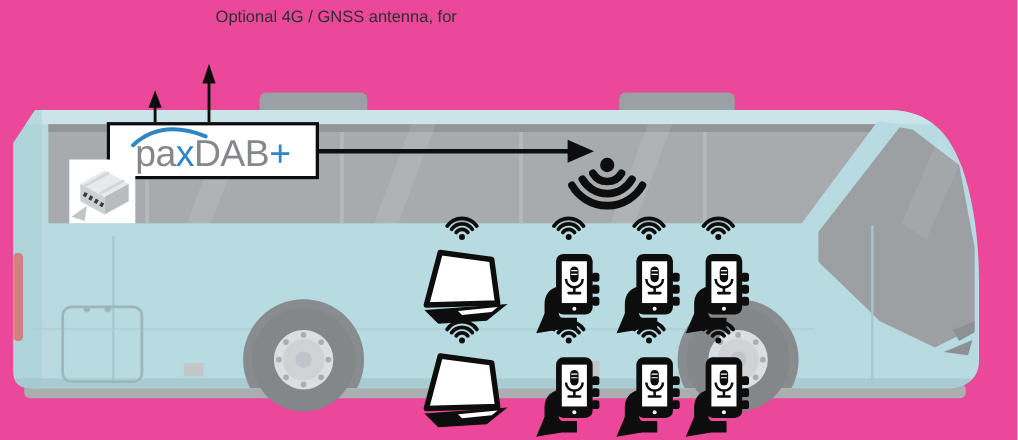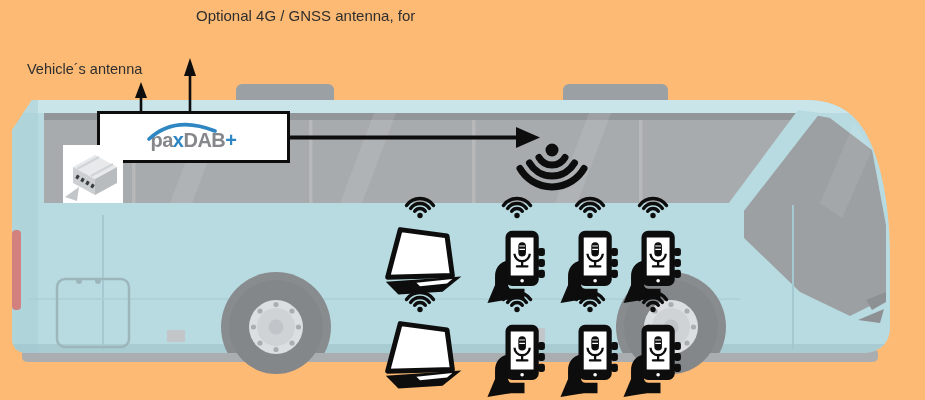--- a/index.html
+++ b/index.html
@@ -1,24 +1,24 @@
 <!DOCTYPE html>
 <html><head>
 <meta charset="utf-8">
 <style>
   html,body{margin:0;padding:0;background:#fff;}
-  .stage{position:relative;width:925px;height:400px;background:#fdba74;overflow:hidden;
+  .stage{position:relative;width:925px;height:400px;background:#ec4899;overflow:hidden;
          font-family:"Liberation Sans",sans-serif;}
   .scene{position:absolute;left:0;top:0;width:925px;height:400px;}
   .label{position:absolute;color:#2e2e2e;z-index:6;}
   .top-label{left:196px;top:6px;font-size:15px;line-height:19px;}
   .vehicle-label{left:27px;top:61px;font-size:14.5px;}
   .logo-box{position:absolute;left:97px;top:111px;width:187px;height:46px;background:#ffffff;
             border:3px solid #0d0d0d;z-index:3;display:flex;align-items:center;justify-content:center;}
-  .logo{position:relative;font-weight:bold;font-size:20px;letter-spacing:-0.5px;line-height:1;
+  .logo{position:relative;font-weight:normal;font-size:34px;letter-spacing:-0.5px;line-height:1;
         padding-top:6px;}
   .logo .grey{color:#85878a;}
   .logo .blue{color:#2e86c3;}
   .logo-arc{position:absolute;left:-6px;top:-7px;width:74px;height:26px;}
   .receiver{position:absolute;left:63px;top:145px;width:60px;height:58px;background:#ffffff;z-index:4;}
   .receiver svg{width:100%;height:100%;display:block;}
 </style>
 </head>
 <body>
 
@@ -177,21 +177,20 @@
         <use href="#sym-wifi" transform="translate(590,309)"></use>
         <use href="#sym-phone" transform="translate(559.5,322) scale(0.95)"></use>
         <use href="#sym-wifi" transform="translate(653,309)"></use>
         <use href="#sym-phone" transform="translate(622.5,322) scale(0.95)"></use>
       </g>
   </svg>
 
   <div class="label top-label">
     <div>Optional 4G / GNSS antenna, for</div>
   </div>
-  <div class="label vehicle-label">Vehicle´s antenna</div>
 
   <div class="logo-box">
     <div class="logo">
       <svg class="logo-arc" viewBox="0 0 74 26">
         <path d="M4 22 Q30 -2 70 14" fill="none" stroke="#2e86c3" stroke-width="3.6" stroke-linecap="round"></path>
       </svg>
       <span class="grey">pa</span><span class="blue">x</span><span class="grey">DAB</span><span class="blue">+</span>
     </div>
   </div>
 

